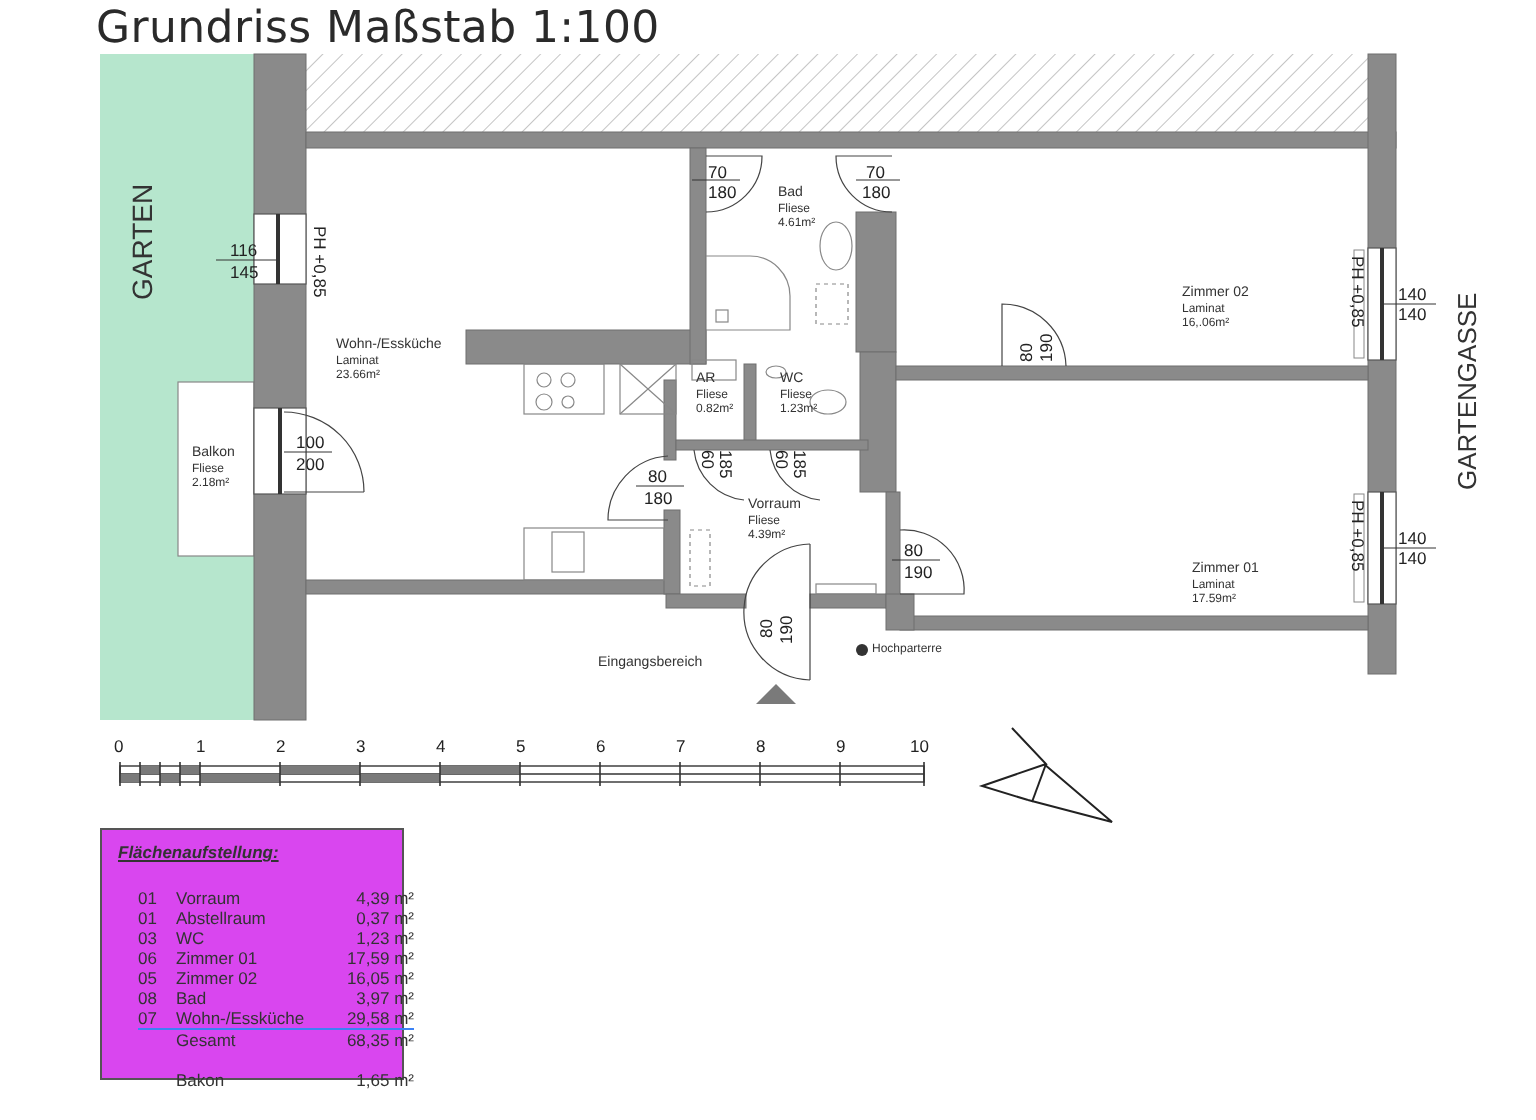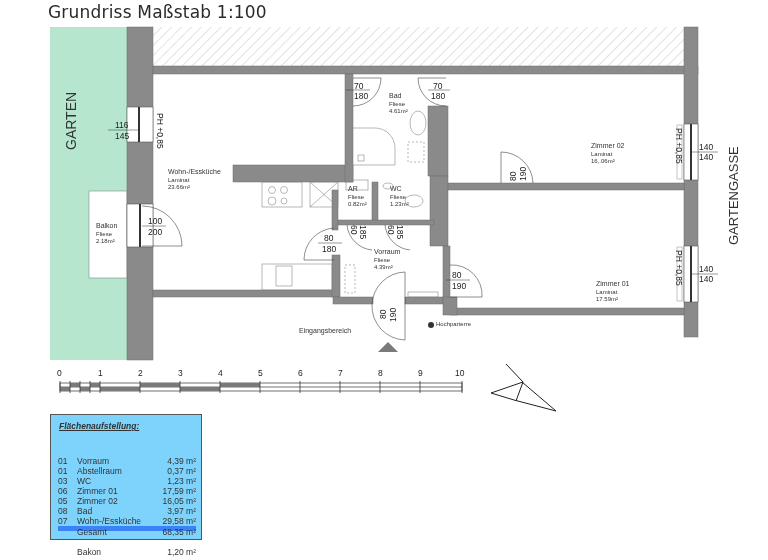--- a/index.html
+++ b/index.html
@@ -1,28 +1,28 @@
 <!DOCTYPE html>
 <html><head>
   <meta charset="utf-8">
   <style>
     html, body { margin: 0; padding: 0; background: #ffffff; }
     body { width: 768px; height: 560px; position: relative; overflow: hidden; font-family: "DejaVu Sans", sans-serif; }
-    #title { position: absolute; left: 48px; top: 2px; font-size: 17px; color: #2a2a2a; letter-spacing: 0.2px; font-family: "DejaVu Sans", sans-serif; }
+    #title { position: absolute; left: 48px; top: 2px; font-size: 22px; color: #2a2a2a; letter-spacing: 0.2px; font-family: "DejaVu Sans", sans-serif; }
     #plan { position: absolute; left: 0; top: 0; }
     .lbl { font-family: "Liberation Sans", sans-serif; fill: #333; }
     .dim { font-family: "Liberation Sans", sans-serif; fill: #222; font-size: 8.5px; }
     .tiny { font-family: "Liberation Sans", sans-serif; fill: #333; font-size: 6px; }
-    #area-table { position: absolute; left: 50px; top: 414px; width: 150px; height: 124px; border: 1.5px solid #555; background: #7dd3fc; font-family: "Liberation Sans", sans-serif; font-size: 8.5px; color: #333; }
+    #area-table { position: absolute; left: 50px; top: 414px; width: 150px; height: 124px; border: 1.5px solid #555; background: #d946ef; font-family: "Liberation Sans", sans-serif; font-size: 8.5px; color: #333; }
     #area-table .hd { position: absolute; left: 8px; top: 6px; font-weight: bold; font-style: italic; text-decoration: underline; font-size: 8.5px; }
-    #area-table .row { position: absolute; left: 7px; width: 138px; height: 10px; line-height: 10px; margin-top: 12px; }
+    #area-table .row { position: absolute; left: 18px; width: 138px; height: 10px; line-height: 10px; }
     #area-table .num { position: absolute; left: 0; }
     #area-table .name { position: absolute; left: 19px; }
     #area-table .val { position: absolute; right: 0; }
-    #area-table .underline { border-bottom: 5px solid #3b82f6; }
+    #area-table .underline { border-bottom: 1px solid #3b82f6; }
   </style>
 </head>
 <body>
 
 <div id="title">Grundriss Maßstab 1:100</div>
 
 <svg id="plan" width="768" height="560" viewBox="0 0 768 560" xmlns="http://www.w3.org/2000/svg">
   <defs>
     <pattern id="hatch" width="7" height="7" patternUnits="userSpaceOnUse" patternTransform="rotate(45)">
       <line x1="0" y1="0" x2="0" y2="7" stroke="#bdbdbd" stroke-width="0.9"></line>
@@ -336,15 +336,15 @@
     <span class="num">07</span>
     <span class="name">Wohn-/Essküche</span>
     <span class="val">29,58 m²</span>
   </div>
   <div class="row" style="top:100px">
     <span class="name">Gesamt</span>
     <span class="val">68,35 m²</span>
   </div>
   <div class="row" style="top:120px">
     <span class="name">Bakon</span>
-    <span class="val">1,20 m²</span>
+    <span class="val">1,65 m²</span>
   </div>
 </div>
 
 </body></html>

